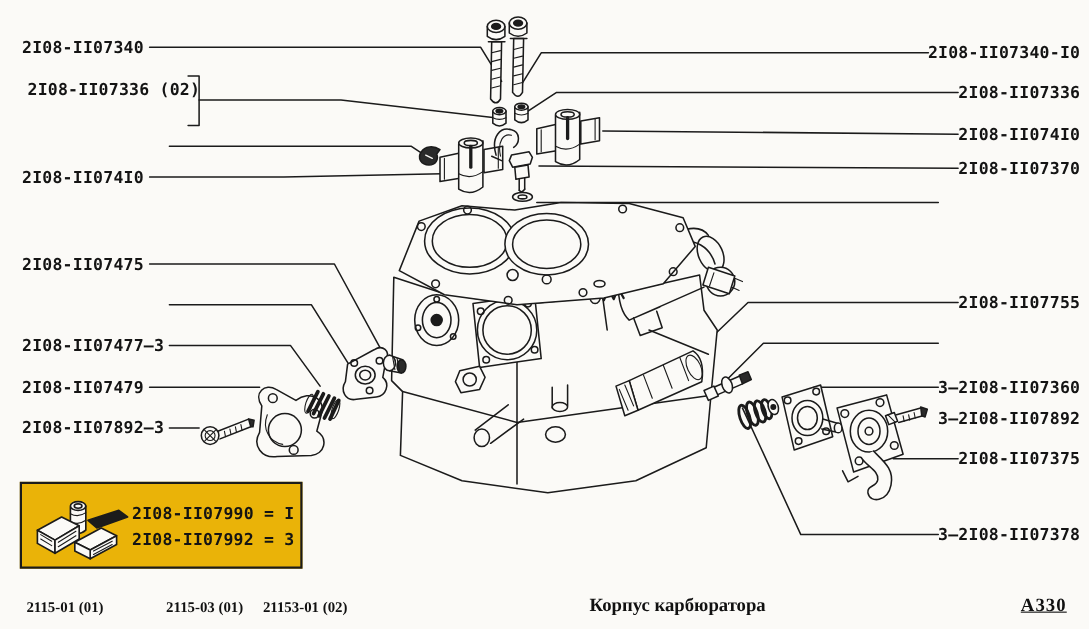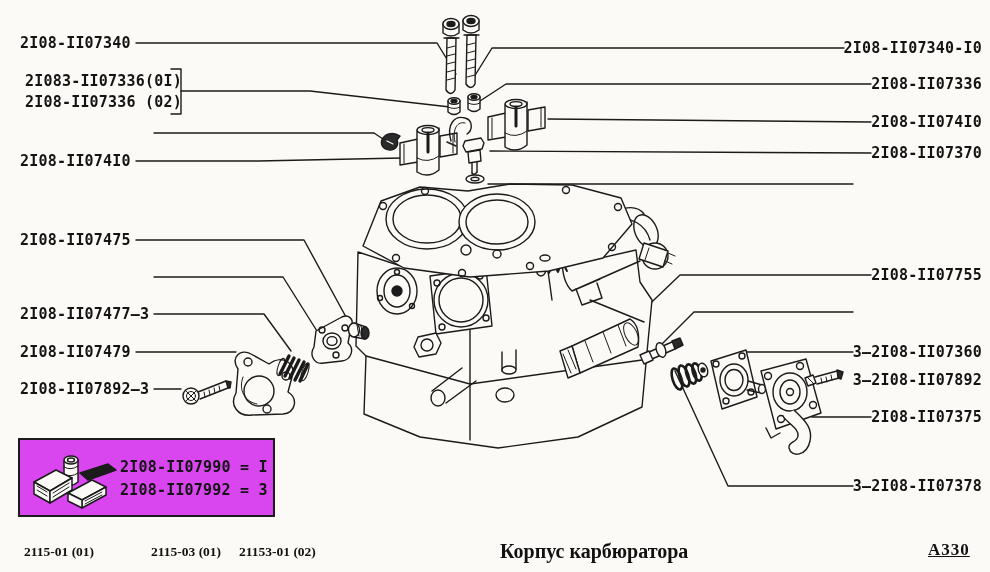--- a/index.html
+++ b/index.html
@@ -13,29 +13,29 @@
   .label{
     position:absolute;
     font:600 15px/20px "DejaVu Sans Mono",monospace;
     color:#141414;letter-spacing:.2px;white-space:nowrap;text-align:right;
   }
   .label.right{right:8px;text-align:right;margin-left:36px;}
   .label-pair{position:absolute;left:25px;top:71px;}
   .label-pair .label{position:static;line-height:21px;}
   .legend{
     position:absolute;left:18px;top:438px;width:253px;height:75px;
-    border:2px solid #1b1b1b;background:#d946ef;
+    border:2px solid #1b1b1b;background:#eab308;
   }
   .legend-icon{position:absolute;left:8px;top:9px;}
   .legend-rows{position:absolute;left:100px;top:16px;}
   .legend-rows .label{position:static;line-height:23px;}
   .footer{position:absolute;left:0;top:536px;width:838px;height:36px;
     font-family:"Liberation Serif","DejaVu Serif",serif;color:#111;}
   .fcode{position:absolute;top:8px;font-size:13.5px;font-weight:600;white-space:nowrap;}
-  .ftitle{position:absolute;left:500px;top:4px;font-size:20px;font-weight:bold;white-space:nowrap;}
+  .ftitle{position:absolute;left:536px;top:4px;font-size:17px;font-weight:bold;white-space:nowrap;}
   .fpage{position:absolute;left:928px;top:4px;font-size:17px;font-weight:bold;letter-spacing:1px;text-decoration:underline;}
 </style>
 </head>
 <body>
 
 <div class="stage">
 
 <svg class="art" width="990" height="572" viewBox="0 0 990 572">
   <g stroke="#1b1b1b" fill="none" stroke-width="1.4" stroke-linecap="round" stroke-linejoin="round">
 
@@ -286,21 +286,20 @@
       <path d="M805,378 L813,375 L816,383 L808,386 Z" fill="#fbfaf7"></path>
       <path d="M807,377 L814,384" stroke-width="1"></path>
       <path d="M837,370 L843,372 L841,379 L838,378 Z" fill="#2a2a2a"></path>
       <path d="M821,378 l1,5 M826,377 l1,5 M831,375 l1,5" stroke-width="1"></path>
     </g>
   </g>
 </svg>
 
 <div class="label" style="left:20px;top:33px">2I08-II07340</div>
 <div class="label-pair">
-  <div class="label">2I083-II07336(0I)</div>
   <div class="label">2I08-II07336 (02)</div>
 </div>
 <div class="label" style="left:20px;top:151px">2I08-II074I0</div>
 <div class="label" style="left:20px;top:230px">2I08-II07475</div>
 <div class="label" style="left:20px;top:304px">2I08-II07477—3</div>
 <div class="label" style="left:20px;top:342px">2I08-II07479</div>
 <div class="label" style="left:20px;top:379px">2I08-II07892—3</div>
 
 <div class="label right" style="top:38px">2I08-II07340-I0</div>
 <div class="label right" style="top:74px">2I08-II07336</div>

